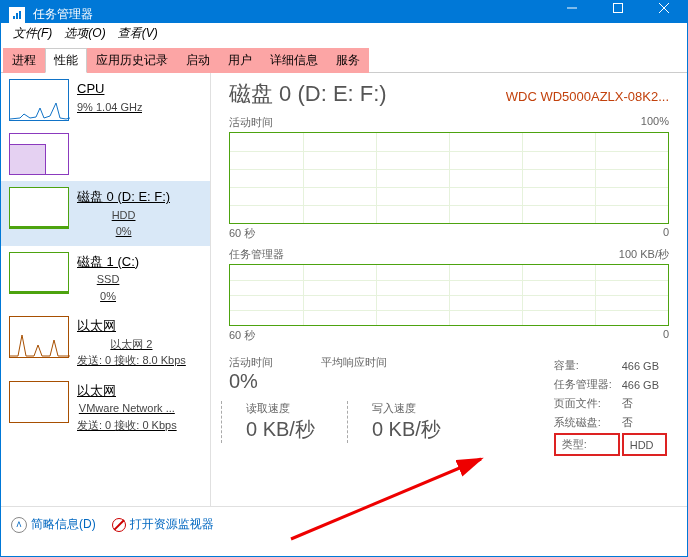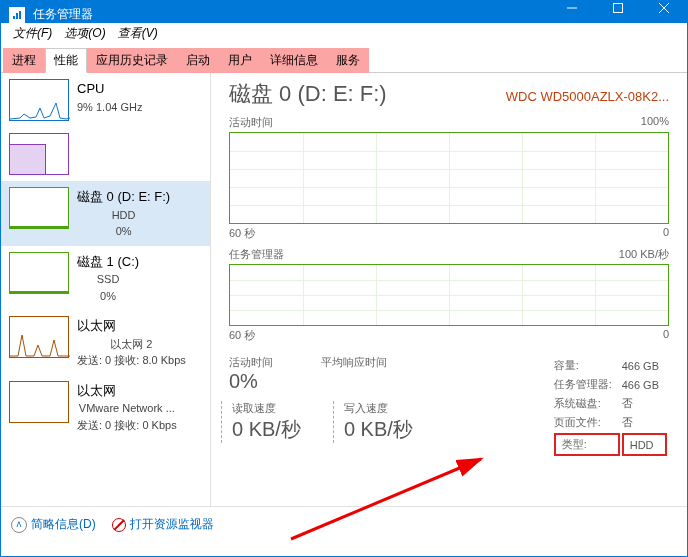--- a/index.html
+++ b/index.html
@@ -19,21 +19,21 @@
   
   .tabs { display: flex; border-bottom: 1px solid #ccc; padding-left: 2px; margin-top: 4px; font-size: 12px; }
   .tab { padding: 3px 8px; border: 1px solid transparent; background: #fca5a5; cursor: pointer; position: relative; top: 1px; }
   .tab.active { border: 1px solid #ccc; border-bottom: 1px solid #fff; background: #fff; }
   
   
   .main { display: flex; height: 433px; }
   
   
   .sidebar { width: 210px; overflow-y: auto; border-right: 1px solid #e0e0e0; }
-  .sb-item { display: flex; padding: 6px 8px; cursor: pointer; align-items: flex-start; gap: 8px; }
+  .sb-item { display: flex; padding: 6px 8px; cursor: pointer; align-items: flex-start; gap: 8px; text-decoration: underline; }
   .sb-item.selected { background: #d9e8f7; }
   .sb-graph { width: 60px; height: 42px; border: 1px solid; flex-shrink: 0; position: relative; background: #fff; }
   .sb-graph.cpu { border-color: #1173c7; }
   .sb-graph.mem { border-color: #8b3abe; }
   .sb-graph.disk { border-color: #4da30f; }
   .sb-graph.eth { border-color: #a74f01; }
   .sb-text { font-size: 11px; line-height: 1.5; color: #444; overflow: hidden; }
   .sb-title { font-size: 13px; color: #000; white-space: nowrap; overflow: hidden; text-overflow: ellipsis; }
   .sb-sub { white-space: nowrap; text-align: center; }
   
@@ -53,21 +53,21 @@
   .chart-label-row { display: flex; justify-content: space-between; font-size: 11px; color: #666; }
   .chart-box { border: 1px solid #4da30f; height: 92px; background: #fff; margin: 2px 0; position: relative; }
   .chart-box.small { height: 62px; }
   .chart-grid-h { position: absolute; left: 0; right: 0; border-top: 1px solid #e6f2dc; }
   .chart-grid-v { position: absolute; top: 0; bottom: 0; border-left: 1px solid #e6f2dc; }
   
   .stats-row { display: flex; margin-top: 12px; }
   .stat-block { margin-right: 24px; }
   .stat-label { font-size: 11px; color: #666; }
   .stat-value { font-size: 20px; color: #555; }
-  .stat-block.bordered { border-left: 1px dashed #aaa; padding-left: 10px; margin-left: -8px; }
+  .stat-block.bordered { border-left: 1px dashed #aaa; padding-left: 24px; margin-left: -8px; }
   
   .info-table { font-size: 11px; color: #555; margin-left: auto; }
   .info-table td { padding: 1px 8px 1px 0; }
   .info-table td:first-child { color: #666; }
   .highlight-row td { border: 2px solid #d22; padding: 2px 6px; }
   
   
   .bottombar { border-top: 1px solid #e0e0e0; height: 36px; display: flex; align-items: center; padding: 0 10px; font-size: 12px; gap: 16px; }
   .chevron { border: 1px solid #888; border-radius: 50%; width: 16px; height: 16px; display: inline-flex; align-items: center; justify-content: center; font-size: 10px; }
   .link { color: #0067c0; cursor: pointer; display: inline-flex; align-items: center; gap: 4px; }
@@ -263,25 +263,25 @@
         <tbody>
             <tr>
               <td>容量:</td>
               <td>466 GB</td>
             </tr>
         <tr>
               <td>任务管理器:</td>
               <td>466 GB</td>
             </tr>
         <tr>
+              <td>页面文件:</td>
+              <td>否</td>
+            </tr>
+        <tr>
               <td>系统磁盘:</td>
-              <td>否</td>
-            </tr>
-        <tr>
-              <td>页面文件:</td>
               <td>否</td>
             </tr>
         <tr class="highlight-row">
               <td>类型:</td>
               <td>HDD</td>
             </tr>
       </tbody>
         </table>
     </div>
   </div>

